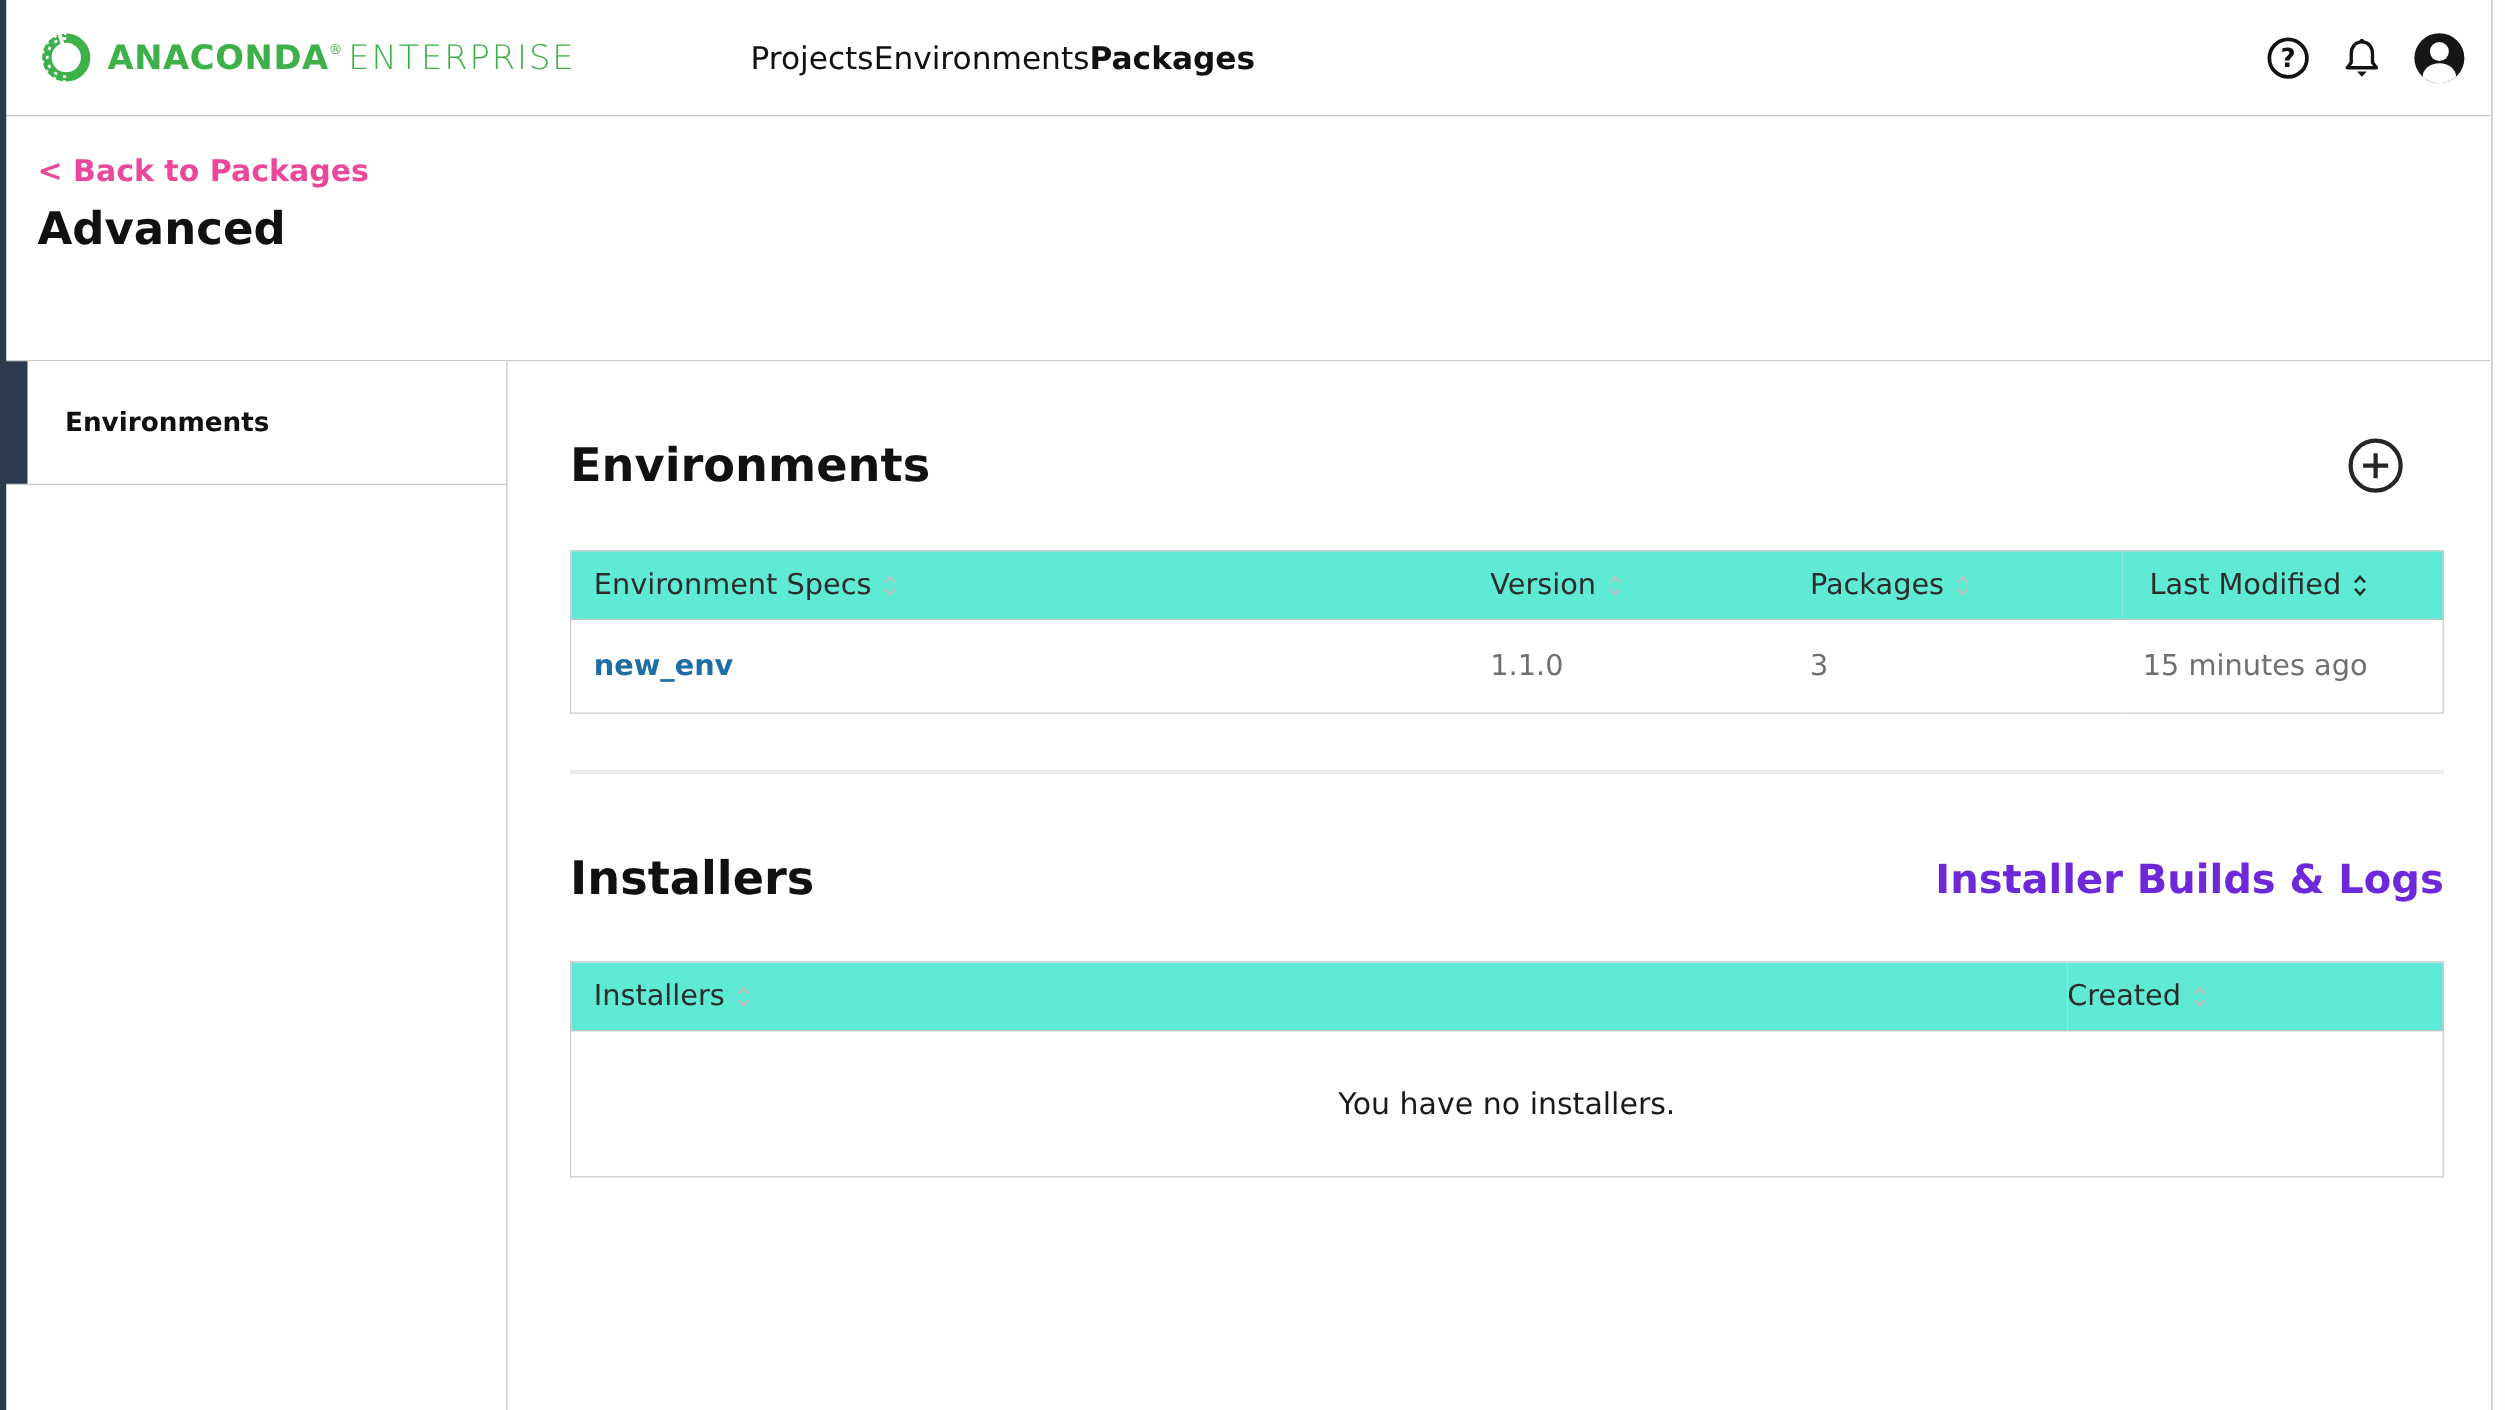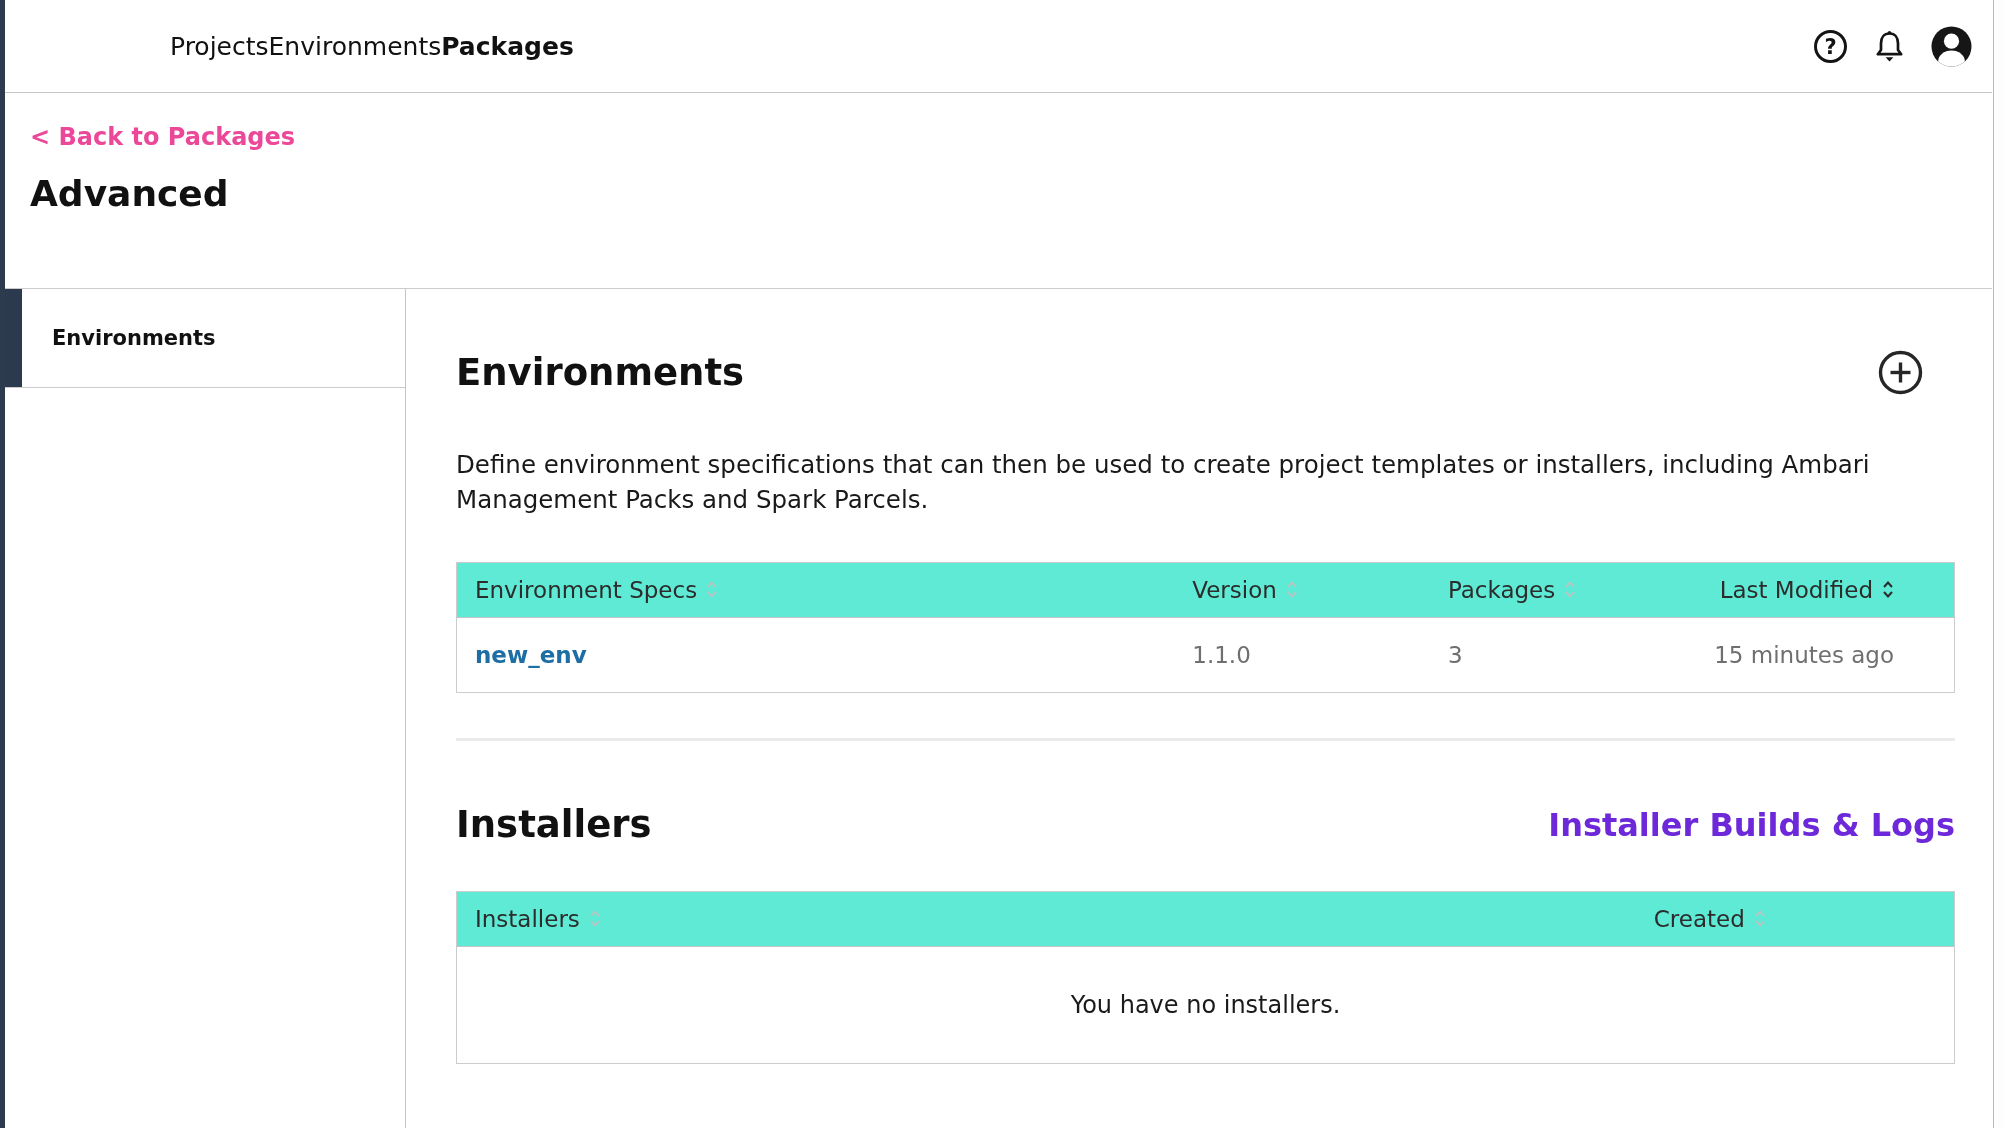--- a/index.html
+++ b/index.html
@@ -22,21 +22,21 @@
   .brand-text .b2 { font-weight:300; letter-spacing:1.5px; margin-left:4px; }
   .nav-items { display:flex; margin-left:140px; font-size:25px; color:#111; }
   .nav-item { cursor:pointer; }
   .nav-item.active { font-weight:700; }
   .nav-icons { margin-left:auto; display:flex; align-items:center; gap:23px; padding-right:20px; }
   .icon-btn { display:flex; align-items:center; justify-content:center; cursor:pointer; background:none; border:none; padding:0; }
 
   
   .page-header { height:196px; border-bottom:1px solid #cbcbcb; padding:30px 0 0 30px; }
   .back-link { font-size:24px; font-weight:700; color:#ec4899; text-decoration:none; cursor:pointer; display:inline-block; }
-  .page-title { margin-top:22px; font-size:36px; font-weight:700; color:#111; }
+  .page-title { margin-top:12px; font-size:36px; font-weight:700; color:#111; }
 
   
   .content { display:flex; height:839px; }
   .sidebar { width:406px; border-right:1px solid #c6c6c6; background:#fff; flex:none; }
   .sidebar-item { position:relative; height:99px; border-bottom:1px solid #cbcbcb; display:flex; align-items:center; cursor:pointer; }
   .sidebar-item .indicator { position:absolute; left:0; top:0; bottom:0; width:22px; background:#2b3a4e; }
   .sidebar-item .label { margin-left:52px; font-size:21px; font-weight:700; color:#111; }
 
   .main { flex:1; padding:0 37px 0 50px; }
 
@@ -68,20 +68,31 @@
 </head>
 <body>
 
 <div class="page">
   <div class="left-edge"></div>
   <div class="scroll-gutter"></div>
 
   <div class="app">
 
     <div class="navbar">
+      <div class="brand">
+        <svg class="brand-mark" viewBox="0 0 46 46">
+          <circle cx="23" cy="23" r="15.5" fill="none" stroke="#3eb049" stroke-width="7.5"></circle>
+          <path d="M23 7.75 A15.25 15.25 0 0 0 23 38.25" fill="none" stroke="#ffffff" stroke-width="2.2" stroke-dasharray="2.5 5"></path>
+          <path d="M23 4.2 A18.8 18.8 0 0 0 23 41.8" fill="none" stroke="#ffffff" stroke-width="1.6" stroke-dasharray="2 6"></path>
+          <line x1="23" y1="23" x2="16" y2="-2" stroke="#ffffff" stroke-width="3"></line>
+        </svg>
+        <div class="brand-text">
+          <span class="b1">ANACONDA</span><span class="reg">®</span><span class="b2">ENTERPRISE</span>
+        </div>
+      </div>
       <div class="nav-items">
         <span class="nav-item">Projects</span>
         <span class="nav-item">Environments</span>
         <span class="nav-item active">Packages</span>
       </div>
       <div class="nav-icons">
         <button class="icon-btn">
           <svg width="35" height="35" viewBox="0 0 35 35">
             <circle cx="17.5" cy="17.5" r="15" fill="none" stroke="#141414" stroke-width="3"></circle>
             <text x="17.5" y="24.5" text-anchor="middle" font-size="21" font-weight="700" fill="#141414" font-family="DejaVu Sans, sans-serif">?</text>
@@ -130,21 +141,20 @@
           <h2 class="section-title">Environments</h2>
           <button class="add-btn">
             <svg width="47" height="47" viewBox="0 0 47 47">
               <circle cx="23.5" cy="23.5" r="20" fill="none" stroke="#262626" stroke-width="3.4"></circle>
               <line x1="13.5" y1="23.5" x2="33.5" y2="23.5" stroke="#262626" stroke-width="3.4"></line>
               <line x1="23.5" y1="13.5" x2="23.5" y2="33.5" stroke="#262626" stroke-width="3.4"></line>
             </svg>
           </button>
         </div>
 
-        <p class="description">Define environment specifications that can then be used to create project templates or installers, including Ambari Management Packs and Spark Parcels.</p>
 
         <table class="env-table">
           <colgroup>
               <col style="width:737px">
               <col style="width:256px">
               <col style="width:250px">
               <col style="width:257px">
             </colgroup>
           <thead>
             <tr>

